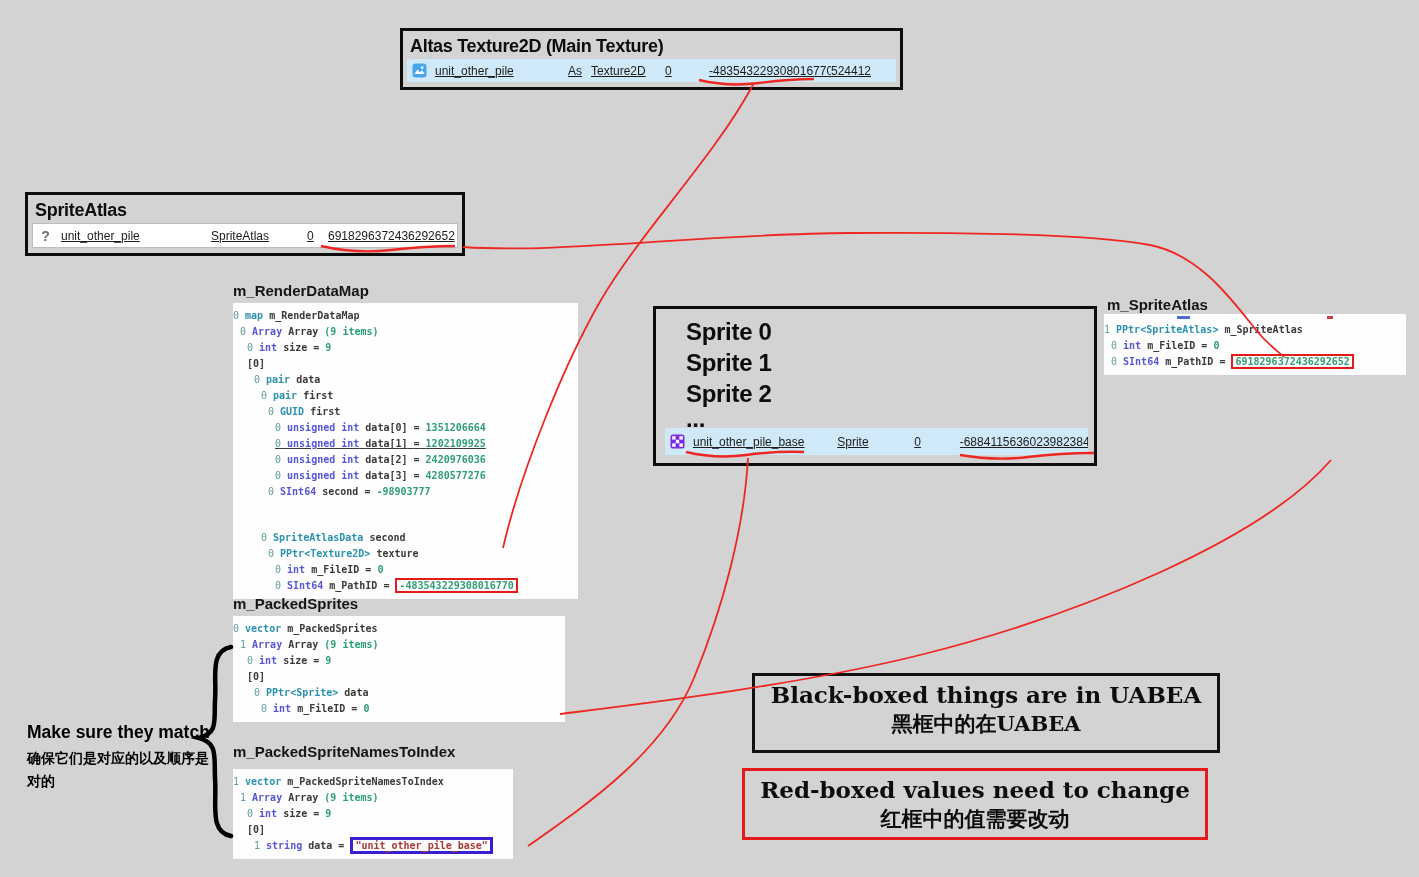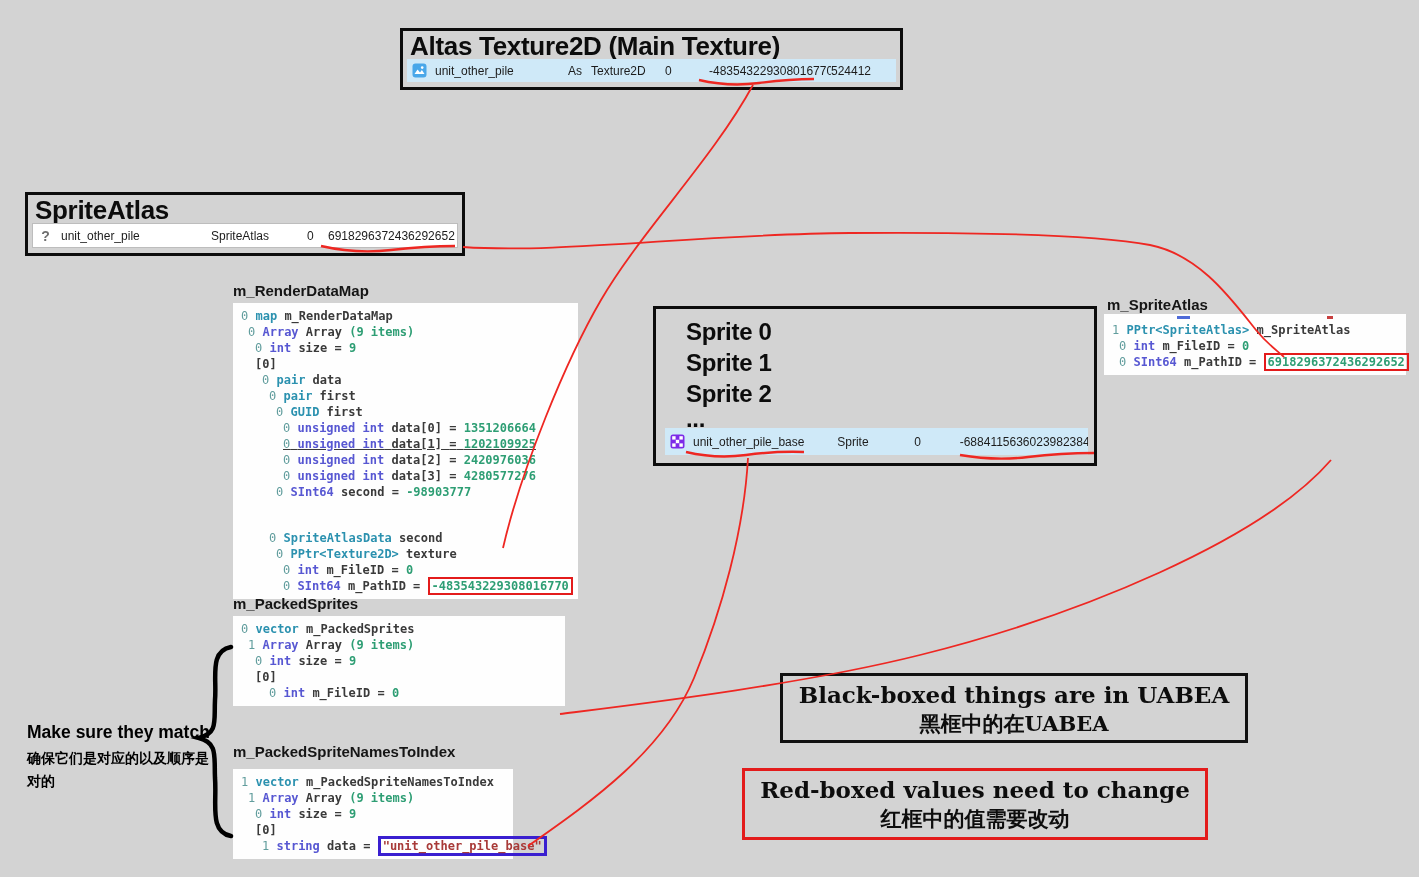--- a/index.html
+++ b/index.html
@@ -1,37 +1,37 @@
 <!DOCTYPE html>
 <html><head>
 <meta charset="utf-8">
 <style>
   html,body{margin:0;padding:0;}
   body{background:#d3d3d3;font-family:"Liberation Sans",sans-serif;}
   #canvas{position:relative;width:1419px;height:877px;background:#d3d3d3;overflow:hidden;}
 
   
   .bigbox{position:absolute;border:3px solid #0c0c0c;box-sizing:border-box;}
-  .bigbox .btitle{font-weight:800;font-size:26px;color:#0c0c0c;letter-spacing:-0.3px;
+  .bigbox .btitle{font-weight:800;font-size:18px;color:#0c0c0c;letter-spacing:-0.3px;
                   padding:2px 0 0 7px;line-height:26px;white-space:nowrap;}
   .sprlist .btitle{padding-left:30px;line-height:29px;font-size:24px;}
 
   
   .arow{position:absolute;display:flex;align-items:center;font-size:12px;color:#1c1c1c;
         padding-left:5px;box-sizing:border-box;}
   .arow.blue{background:#cfe9f8;}
   .arow.white{background:#ffffff;border:1px solid #bdbdbd;}
-  .arow .cell{white-space:nowrap;overflow:hidden;}
+  .arow .cell{white-space:nowrap;overflow:hidden;text-decoration:underline;}
   .icon{width:15px;height:15px;margin-right:8px;flex:0 0 15px;display:inline-block;}
   .qicon{color:#6f6f6f;font-weight:700;font-size:14px;width:15px;margin-right:8px;text-align:center;}
 
   
   .ptitle{position:absolute;font-size:15px;font-weight:700;color:#151515;white-space:nowrap;}
-  .panel{position:absolute;background:#fefefe;padding:5px 8px;box-sizing:border-box;
-         font-family:"DejaVu Sans Mono",monospace;font-size:12px;line-height:16px;color:#3a3a3a;}
+  .panel{position:absolute;background:#fefefe;padding:5px 0;box-sizing:border-box;
+         font-family:"DejaVu Sans Mono",monospace;font-size:10px;line-height:16px;color:#3a3a3a;}
   .tl{white-space:nowrap;}
   .tl span{font-weight:700;}
   .tk-idx{color:#619d9d;font-weight:400 !important;}
   .tk-kw1{color:#2b91af;}
   .tk-kw2{color:#5757d2;}
   .tk-name{color:#3a3a3a;}
   .tk-plain{color:#3a3a3a;}
   .tk-val{color:#2e9e74;}
   .tk-str{color:#a83a38;}
   .vbox-red{border:2px solid #e31b1b;padding:0 2px;}
@@ -129,20 +129,21 @@
       <div class="tl" style="padding-left: 42px;"><span class="tk-idx">0</span> <span class="tk-kw2">int</span> <span class="tk-name">m_FileID</span> <span class="tk-plain">=</span> <span class="tk-val">0</span></div>
       <div class="tl" style="padding-left: 42px;"><span class="tk-idx">0</span> <span class="tk-kw2">SInt64</span> <span class="tk-name">m_PathID</span> <span class="tk-plain">=</span> <span class="tk-val vbox-red">-483543229308016770</span></div>
     </div>
 
   <div class="ptitle" style="left:233px;top:595px;">m_PackedSprites</div>
   <div class="panel" style="left:233px;top:616px;width:332px;">
       <div class="tl" style="padding-left: 0px;"><span class="tk-idx">0</span> <span class="tk-kw1">vector</span> <span class="tk-name">m_PackedSprites</span></div>
       <div class="tl" style="padding-left: 7px;"><span class="tk-idx">1</span> <span class="tk-kw2">Array</span> <span class="tk-name">Array</span> <span class="tk-val">(9 items)</span></div>
       <div class="tl" style="padding-left: 14px;"><span class="tk-idx">0</span> <span class="tk-kw2">int</span> <span class="tk-name">size</span> <span class="tk-plain">=</span> <span class="tk-val">9</span></div>
       <div class="tl" style="padding-left: 14px;"><span class="tk-name">[0]</span></div>
+      <div class="tl" style="padding-left: 21px;"><span class="tk-idx">0</span> <span class="tk-kw1">PPtr&lt;Sprite&gt;</span> <span class="tk-name">data</span></div>
       <div class="tl" style="padding-left: 28px;"><span class="tk-idx">0</span> <span class="tk-kw2">int</span> <span class="tk-name">m_FileID</span> <span class="tk-plain">=</span> <span class="tk-val">0</span></div>
     </div>
 
   <div class="ptitle" style="left:233px;top:743px;">m_PackedSpriteNamesToIndex</div>
   <div class="panel" style="left:233px;top:769px;width:280px;">
       <div class="tl" style="padding-left: 0px;"><span class="tk-idx">1</span> <span class="tk-kw1">vector</span> <span class="tk-name">m_PackedSpriteNamesToIndex</span></div>
       <div class="tl" style="padding-left: 7px;"><span class="tk-idx">1</span> <span class="tk-kw2">Array</span> <span class="tk-name">Array</span> <span class="tk-val">(9 items)</span></div>
       <div class="tl" style="padding-left: 14px;"><span class="tk-idx">0</span> <span class="tk-kw2">int</span> <span class="tk-name">size</span> <span class="tk-plain">=</span> <span class="tk-val">9</span></div>
       <div class="tl" style="padding-left: 14px;"><span class="tk-name">[0]</span></div>
       <div class="tl" style="padding-left: 21px;"><span class="tk-idx">1</span> <span class="tk-kw2">string</span> <span class="tk-name">data</span> <span class="tk-plain">=</span> <span class="tk-str vbox-blue">"unit_other_pile_base"</span></div>
@@ -153,21 +154,21 @@
     <span class="artifact" style="left:73px;top:2px;width:13px;background:#4f6bd8;"></span>
     <span class="artifact" style="left:223px;top:2px;width:6px;background:#c84040;"></span>
   <div class="tl" style="padding-left: 0px;"><span class="tk-idx">1</span> <span class="tk-kw1">PPtr&lt;SpriteAtlas&gt;</span> <span class="tk-name">m_SpriteAtlas</span></div>
       <div class="tl" style="padding-left: 7px;"><span class="tk-idx">0</span> <span class="tk-kw2">int</span> <span class="tk-name">m_FileID</span> <span class="tk-plain">=</span> <span class="tk-val">0</span></div>
       <div class="tl" style="padding-left: 7px;"><span class="tk-idx">0</span> <span class="tk-kw2">SInt64</span> <span class="tk-name">m_PathID</span> <span class="tk-plain">=</span> <span class="tk-val vbox-red">6918296372436292652</span></div>
     </div>
 
   <div class="sidetext" id="match-en" style="left:27px;top:722px;">Make sure they match</div>
   <div class="sidetext" id="match-zh" style="left:27px;top:747px;">确保它们是对应的以及顺序是对的</div>
 
-  <div class="note" id="black-note" style="left:780px;top:673px;width:468px;height:70px;text-align:center;">
+  <div class="note" id="black-note" style="left:752px;top:673px;width:468px;height:80px;text-align:center;">
     <div class="en">Black-boxed things are in UABEA</div>
     <div class="zh">黑框中的在UABEA</div>
   </div>
   <div class="note" id="red-note" style="left:742px;top:768px;width:466px;height:72px;">
     <div class="en">Red-boxed values need to change</div>
     <div class="zh">红框中的值需要改动</div>
   </div>
 
   <svg class="overlay" width="1419" height="877" viewBox="0 0 1419 877">
 

